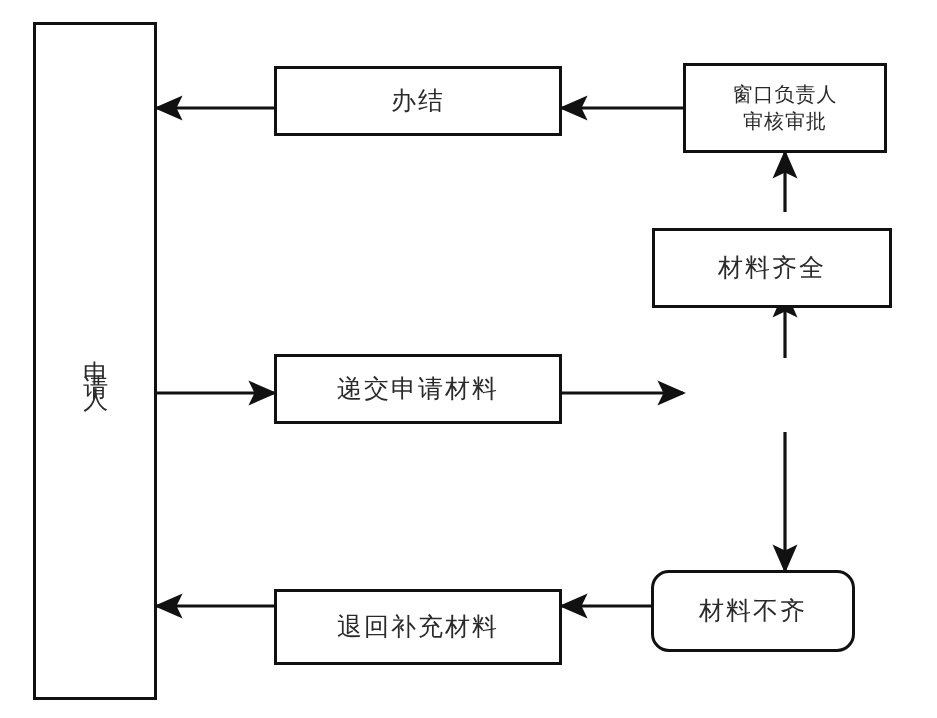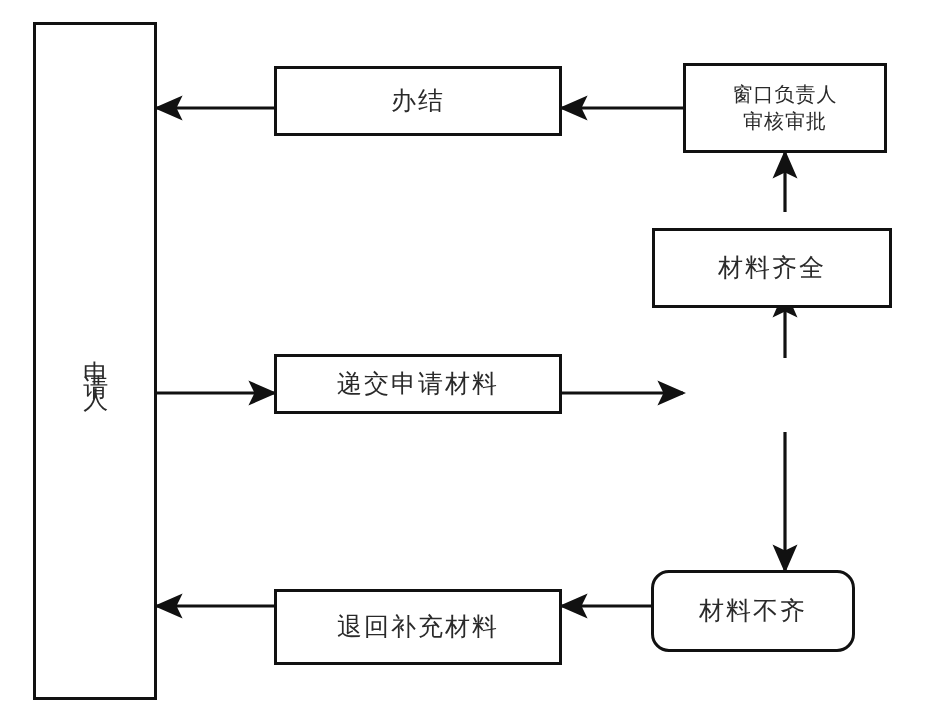--- a/index.html
+++ b/index.html
@@ -88,21 +88,21 @@
 
   <div class="node two-line" id="node-supervisor-review" style="left: 683px; top: 63px; width: 204px; height: 90px;">
     <span class="label">窗口负责人
 审核审批</span>
   </div>
 
   <div class="node" id="node-materials-complete" style="left: 652px; top: 212px; width: 240px; height: 80px; margin-top: 16px;">
     <span class="label">材料齐全</span>
   </div>
 
-  <div class="node" id="node-submit-materials" style="left: 274px; top: 354px; width: 288px; height: 60px;">
+  <div class="node" id="node-submit-materials" style="left: 274px; top: 354px; width: 288px; height: 70px;">
     <span class="label">递交申请材料</span>
   </div>
 
 
   <div class="node" id="node-return-supplement" style="left: 274px; top: 569px; width: 288px; height: 76px; margin-top: 20px;">
     <span class="label">退回补充材料</span>
   </div>
 
   <div class="node" id="node-materials-incomplete" style="left: 651px; top: 570px; width: 204px; height: 82px; border-radius: 18px;">
     <span class="label">材料不齐</span>

